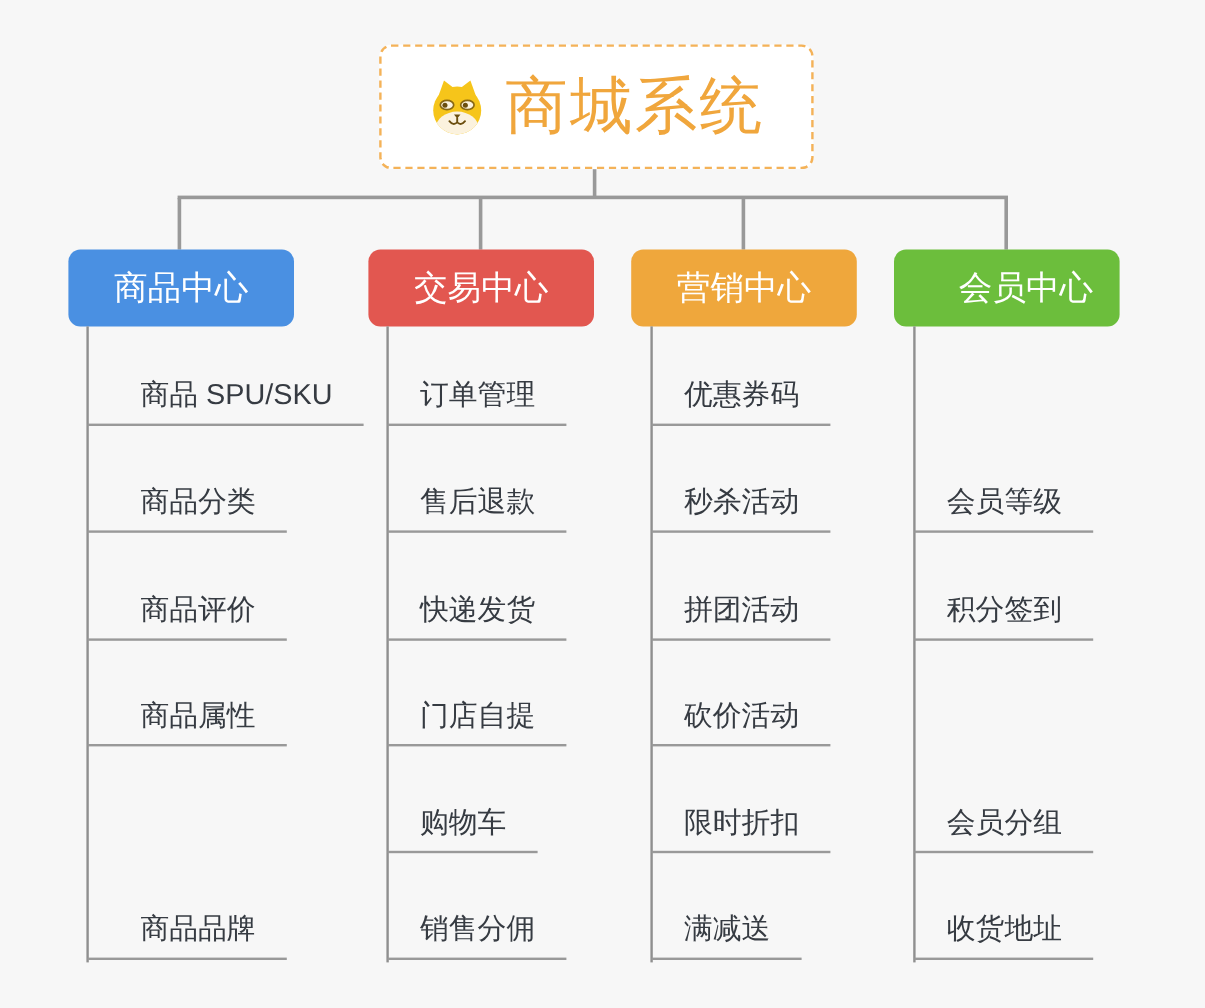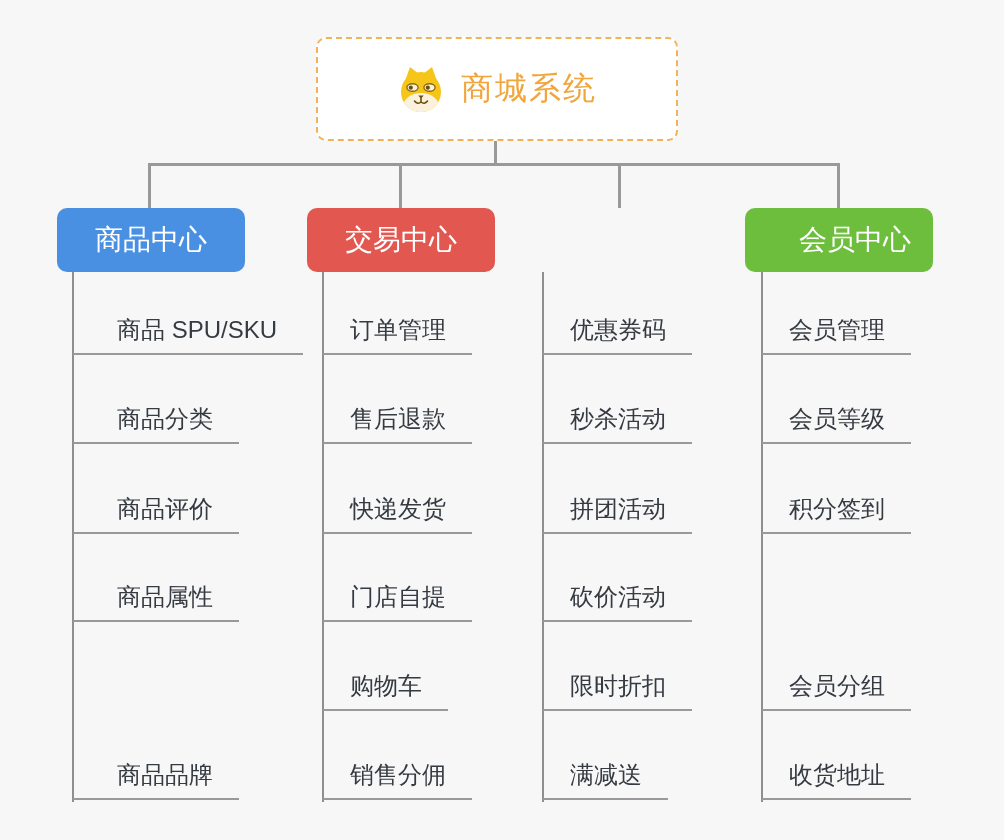--- a/index.html
+++ b/index.html
@@ -16,21 +16,21 @@
   
   .root-node{
     position:absolute;left:316px;top:37px;width:362px;height:104px;
     background:#ffffff;
     border:2px dashed #f4b258;
     border-radius:10px;
     box-sizing:border-box;
     display:flex;align-items:center;justify-content:center;gap:16px;
   }
   .root-title{
-    font-size:32px;
+    font-size:52px;
     letter-spacing:2px;
     color:#f0a63c;
     white-space:nowrap;
   }
   .dog-icon{width:48px;height:48px;flex:0 0 auto;}
   
   .line{position:absolute;background:#999999;}
   .stub{left:494px;top:141px;width:3px;height:23px;}
   .rail{left:148px;top:163px;width:692px;height:3px;}
   .drop{top:165px;width:3px;height:43px;}
@@ -88,20 +88,21 @@
 
   <div class="line stub"></div>
   <div class="line rail"></div>
   <div class="line drop d0"></div>
   <div class="line drop d1"></div>
   <div class="line drop d2"></div>
   <div class="line drop d3"></div>
 
   <div class="branch b0" style="background: rgb(74, 144, 226);">商品中心</div>
   <div class="branch b1" style="background: rgb(226, 87, 80);">交易中心</div>
+  <div class="branch b2" style="background: rgb(239, 167, 60);">营销中心</div>
   <div class="branch b3" style="background: rgb(108, 190, 60);">会员中心</div>
 
   <div class="vline v0"></div>
   <div class="vline v1"></div>
   <div class="vline v2"></div>
   <div class="vline v3"></div>
 
   <div class="leaf c0 r0">商品 SPU/SKU</div>
   <div class="leaf c0 r1">商品分类</div>
   <div class="leaf c0 r2">商品评价</div>
@@ -115,19 +116,18 @@
   <div class="leaf c1 r4">购物车</div>
   <div class="leaf c1 r5">销售分佣</div>
 
   <div class="leaf c2 r0">优惠券码</div>
   <div class="leaf c2 r1">秒杀活动</div>
   <div class="leaf c2 r2">拼团活动</div>
   <div class="leaf c2 r3">砍价活动</div>
   <div class="leaf c2 r4">限时折扣</div>
   <div class="leaf c2 r5">满减送</div>
 
-  <div class="leaf c3 r0">会员管理</div>
   <div class="leaf c3 r1">会员等级</div>
   <div class="leaf c3 r2">积分签到</div>
   <div class="leaf c3 r4">会员分组</div>
   <div class="leaf c3 r5">收货地址</div>
 
 </div>
 
 </body></html>

